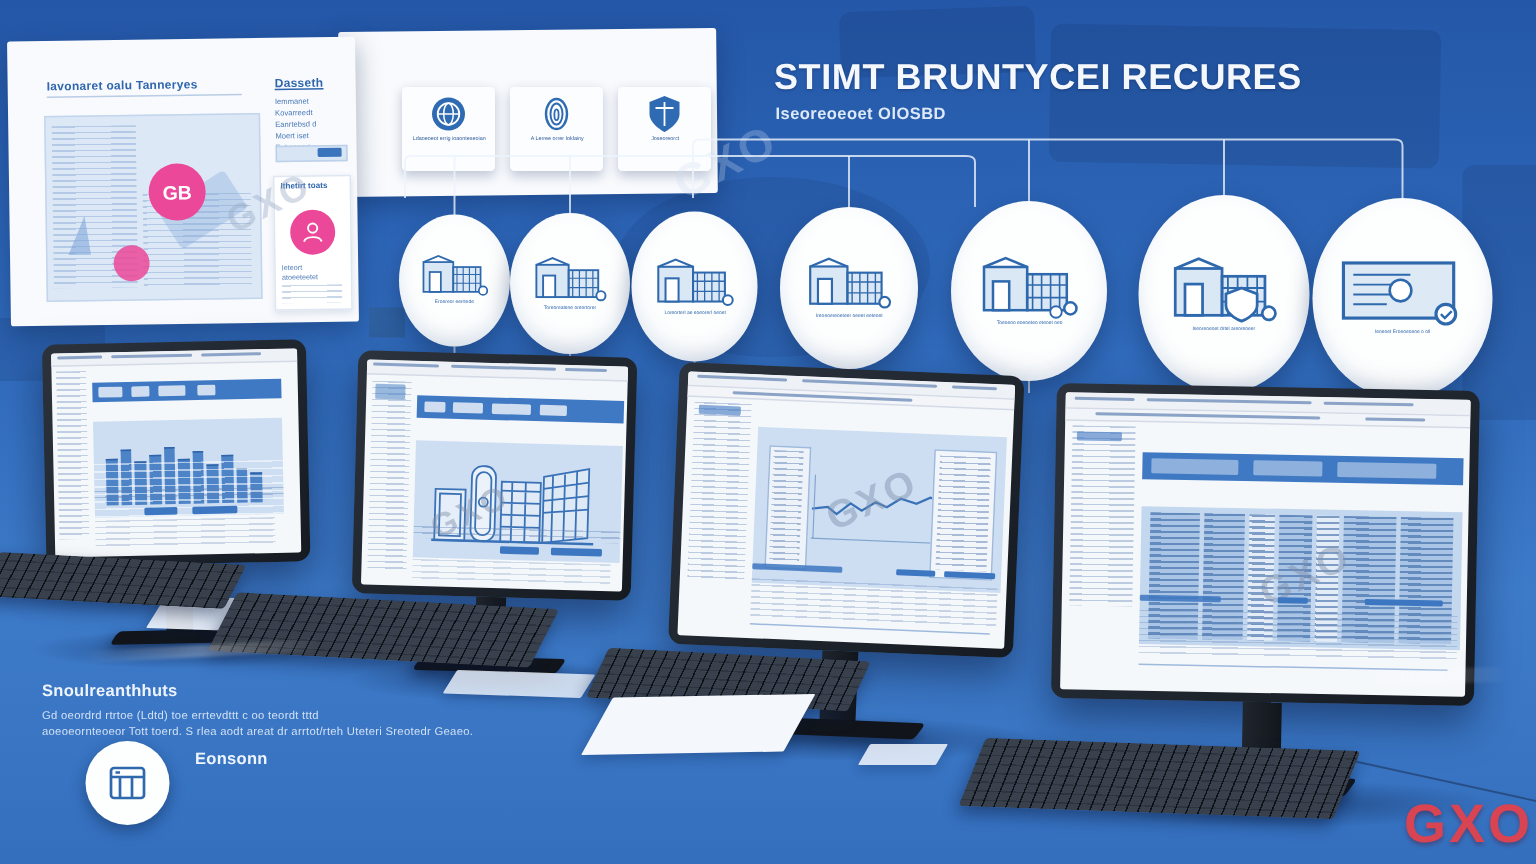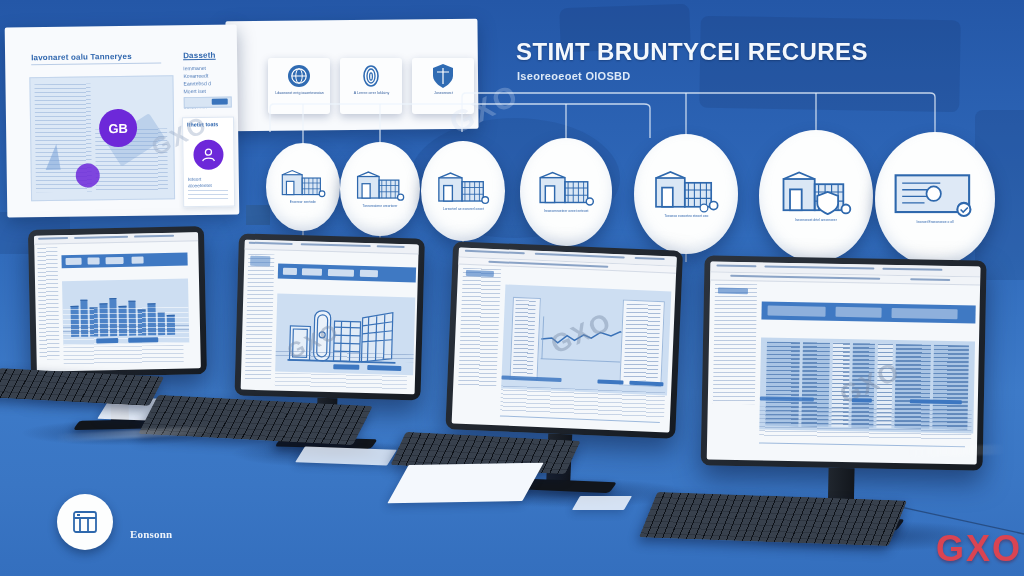--- a/index.html
+++ b/index.html
@@ -8,21 +8,21 @@
     background:linear-gradient(180deg,#2457a7 0%,#2b62b3 22%,#326dbd 45%,#3d7ac8 68%,#3a76c4 84%,#346fbe 100%);}
   .abs{position:absolute;}
   .decor{position:absolute;background:rgba(16,42,92,.16);border-radius:8px;}
   .streak{position:absolute;background:linear-gradient(90deg,rgba(255,255,255,.0),rgba(255,255,255,.55),rgba(255,255,255,.0));filter:blur(1px);}
   
   .poster{background:#f8fafd;box-shadow:0 6px 18px rgba(10,30,70,.35);border-radius:2px;}
   .poster-title{color:#2f66ae;font-weight:bold;font-size:8px;letter-spacing:.2px;border-bottom:1px solid #b9cce6;padding-bottom:2px;}
   .bp-panel{background:#dce8f6;border:1px solid #c3d5ec;position:absolute;overflow:hidden;}
   .txl{background:repeating-linear-gradient(180deg,rgba(93,128,180,.5) 0 1px,transparent 1px 4px);}
   .txl-lt{background:repeating-linear-gradient(180deg,rgba(120,155,205,.4) 0 1px,transparent 1px 4px);}
-  .badge-blue{background:#6d28d9;border-radius:50%;display:flex;align-items:center;justify-content:center;color:#fff;font-weight:bold;}
+  .badge-blue{background:#ec4899;border-radius:50%;display:flex;align-items:center;justify-content:center;color:#fff;font-weight:bold;}
   .mini-bar{background:#d8e5f4;border:1px solid #bcd0e9;position:absolute;}
   .mini-btn{background:#3a74bc;position:absolute;border-radius:1px;}
   .corner-sq{background:#2e5f9f;position:absolute;}
   
   .fcard{position:absolute;width:62px;height:56px;background:#fcfdfe;border-radius:3px;box-shadow:0 3px 8px rgba(15,40,90,.25);display:flex;flex-direction:column;align-items:center;padding-top:5px;box-sizing:border-box;}
   .fcap{font-size:6px;transform:scale(.6);transform-origin:center top;color:#35609f;text-align:center;line-height:1.25;width:150%;margin-top:2px;}
   
   .headline{color:#f4f8fd;font-weight:bold;font-size:24px;letter-spacing:.4px;text-shadow:0 1px 2px rgba(10,30,70,.4);}
   .subhead{color:#dde9f7;font-weight:bold;font-size:11px;letter-spacing:.3px;}
   
@@ -420,30 +420,35 @@
   <div class="kb" style="left:-8px;top:372px;width:165px;height:30px;transform:rotate(3deg) skewX(-24deg);"></div>
   <div class="kb" style="left:148px;top:400px;width:215px;height:40px;transform:rotate(3deg) skewX(-24deg);"></div>
   <div class="paper" style="left:300px;top:448px;width:92px;height:16px;transform:rotate(2deg) skewX(-30deg);opacity:.8;"></div>
   <div class="kb" style="left:398px;top:436px;width:175px;height:34px;transform:rotate(3deg) skewX(-22deg);"></div>
   <div class="paper" style="left:398px;top:464px;width:135px;height:38px;transform:rotate(-1deg) skewX(-30deg);background:#f4f8fd;"></div>
   <div class="paper" style="left:576px;top:496px;width:52px;height:14px;transform:skewX(-30deg);opacity:.85;"></div>
   <div class="kb" style="left:648px;top:496px;width:250px;height:46px;transform:rotate(2deg) skewX(-20deg);"></div>
   <div class="streak" style="left:55px;top:430px;width:160px;height:8px;transform:rotate(-3deg);opacity:.5;"></div>
   <div class="streak" style="left:905px;top:446px;width:100px;height:10px;transform:rotate(-2deg);opacity:.4;"></div>
 
+  <div class="abs" style="left:28px;top:455px;">
+    <div class="foot-h">Snoulreanthhuts</div>
+    <div class="foot-s" style="margin-top:5px;">Gd oeordrd rtrtoe (Ldtd) toe errtevdttt c oo teordt tttd</div>
+    <div class="foot-s" style="margin-top:2px;">aoeoeornteoeor Tott toerd. S rlea aodt areat dr arrtot/rteh Uteteri Sreotedr Geaeo.</div>
+  </div>
 
   <div class="abs" style="left:57px;top:494px;width:56px;height:56px;background:#fdfefe;border-radius:50%;box-shadow:0 4px 10px rgba(8,24,58,.4);display:flex;align-items:center;justify-content:center;">
     <span>
       <svg width="30" height="30" viewBox="0 0 30 30">
         <g fill="none" stroke="#2e68ad" stroke-width="1.8">
           <rect x="4" y="5" width="22" height="20" rx="2"></rect>
           <path d="M4,11 H26 M10,11 V25 M18,11 V25 M7,8 H10"></path>
         </g>
       </svg>
     </span>
   </div>
-  <div class="abs" style="left:130px;top:528px;width:560px;font-family:Liberation Serif, serif;">
+  <div class="abs" style="left:130px;top:500px;width:560px;">
     <div class="foot-h">Eonsonn</div>
   </div>
 
   <div class="logo-red abs" style="left:936px;top:528px;">GXO</div>
 
 </div>
 
 </body></html>

